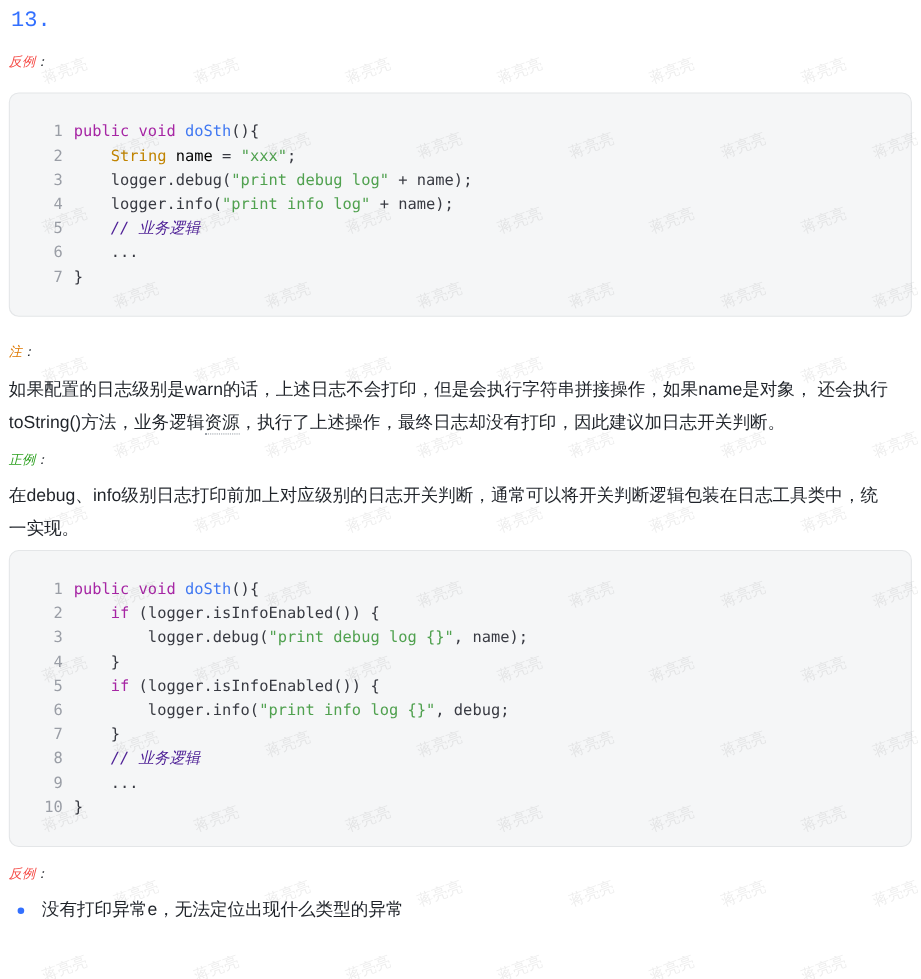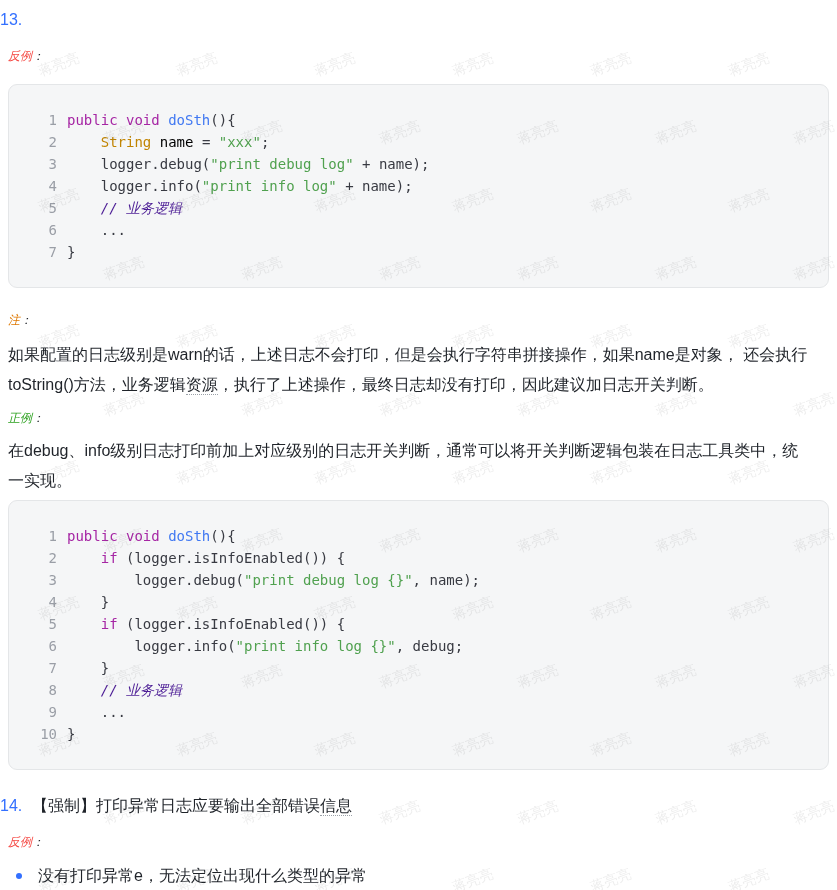--- a/index.html
+++ b/index.html
@@ -14,21 +14,21 @@
   
   .wm-layer { position: absolute; inset: 0; z-index: 5; pointer-events: none; overflow: hidden; }
   .wm {
     position: absolute; white-space: nowrap;
     font-size: 14px; color: rgba(80, 80, 75, 0.10);
     transform: rotate(-20deg);
     font-family: "Liberation Sans", sans-serif;
   }
 
   
-  .item-row { display: flex; font-size: 16px; line-height: 24px; }
+  .item-row { display: flex; margin-left: 10px; font-size: 20px; line-height: 24px; font-family: Liberation Mono, monospace; }
   .item-num { color: #3370ff; min-width: 32px; }
   .item-title { color: #1f2329; }
   .row-13 { margin-top: 8px; }
   .row-14 { margin-top: 24px; }
 
   
   .label { font-size: 12px; line-height: 24px; margin-left: 8px; font-style: italic; }
   .label .colon { color: #1f2329; }
   .label-red  { color: #f54a45; }
   .label-orange { color: #de7802; }
@@ -121,24 +121,20 @@
       <div class="code-line"><span class="ln">3</span><span class="code"><span class="tok-pl">        logger.debug(</span><span class="tok-str">"print debug log {}"</span><span class="tok-pl">, name);</span></span></div>
       <div class="code-line"><span class="ln">4</span><span class="code"><span class="tok-pl">    }</span></span></div>
       <div class="code-line"><span class="ln">5</span><span class="code"><span class="tok-pl">    </span><span class="tok-kw">if</span><span class="tok-pl"> (logger.isInfoEnabled()) {</span></span></div>
       <div class="code-line"><span class="ln">6</span><span class="code"><span class="tok-pl">        logger.info(</span><span class="tok-str">"print info log {}"</span><span class="tok-pl">, debug;</span></span></div>
       <div class="code-line"><span class="ln">7</span><span class="code"><span class="tok-pl">    }</span></span></div>
       <div class="code-line"><span class="ln">8</span><span class="code"><span class="tok-pl">    </span><span class="tok-cmt">// 业务逻辑</span></span></div>
       <div class="code-line"><span class="ln">9</span><span class="code"><span class="tok-pl">    ...</span></span></div>
       <div class="code-line"><span class="ln">10</span><span class="code"><span class="tok-pl">}</span></span></div>
     </div>
 
-  <div class="item-row row-14">
-    <span class="item-num">14.</span>
-    <span class="item-title"><span>【强制】打印异常日志应要输出全部错误</span><span class="typo">信息</span></span>
-  </div>
 
   <div class="label label-red lbl-bad2">
     <span>反例</span><span class="colon">：</span>
   </div>
 
   <div class="bullet-row">
     <span class="bullet-dot"></span>
     <span>没有打印异常e，无法定位出现什么类型的异常</span>
   </div>
 

